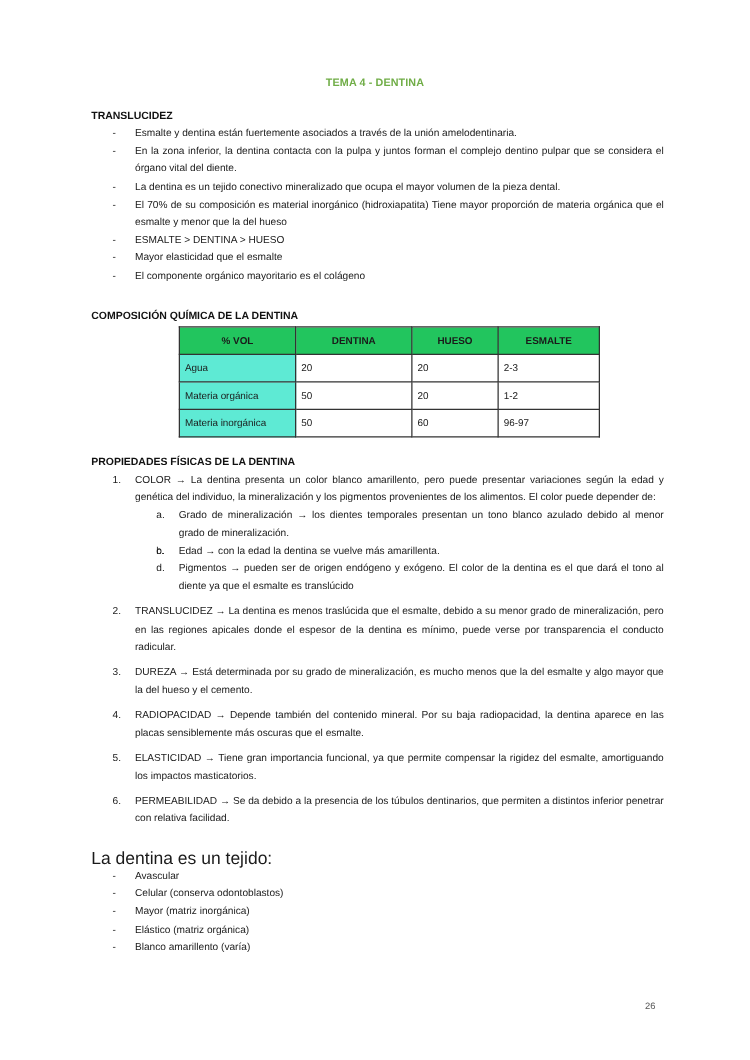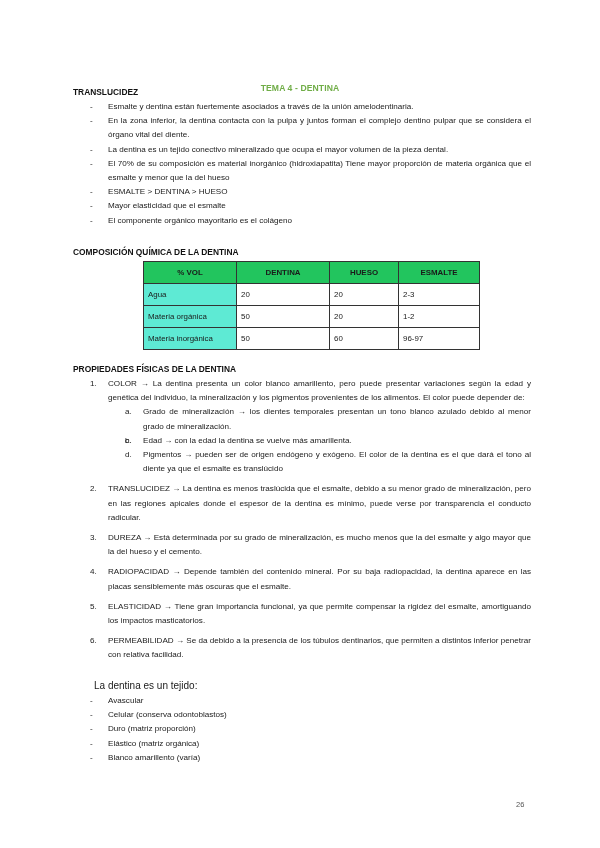--- a/index.html
+++ b/index.html
@@ -1,22 +1,22 @@
 <!DOCTYPE html>
 <html><head>
   <meta charset="utf-8">
   <style>
     html, body { margin:0; padding:0; background:#ffffff; }
     body { width:600px; height:848px; position:relative; overflow:hidden;
            font-family:"Liberation Sans", sans-serif; color:#1a1a1a; }
     .page { position:absolute; left:0; top:0; width:600px; height:848px; }
-    .title { position:absolute; top:83px; left:0; width:600px; text-align:center;
+    .title { position:absolute; top:61px; left:0; width:600px; text-align:center;
              font-size:8.6px; font-weight:bold; color:#70ad47; letter-spacing:0.1px; }
     .h { position:absolute; left:73px; font-size:8.4px; font-weight:bold; color:#111; }
-    .txt { font-size:10px; line-height:14.2px; color:#1a1a1a;margin-left:21px; }
+    .txt { font-size:14px; line-height:14.2px; color:#1a1a1a; }
     ul.dash { position:absolute; left:73px; width:458px; margin:0; padding:0; list-style:none; }
     ul.dash li { position:relative; padding-left:35px; text-align:justify; font-size:8.1px; line-height:14.2px; }
     ul.dash li::before { content:"-"; position:absolute; left:17px; top:0; }
     .tbl { position:absolute; left:143px; top:261px; border-collapse:collapse; font-size:7.9px; }
     .tbl td, .tbl th { border:1px solid #333; height:21px; padding:0 4px; }
     .tbl th { background:#22c55e; font-weight:bold; text-align:center; }
     .tbl td.rowhead { background:#5eead4; }
     ol.props { position:absolute; left:73px; top:377px; width:458px; margin:0; padding:0; list-style:none; }
     ol.props > li { position:relative; padding-left:35px; text-align:justify; font-size:8.1px; line-height:14.2px; margin-bottom:6px; }
     ol.props > li > .num { position:absolute; left:17px; top:0; }
@@ -89,19 +89,19 @@
     <li><span class="num">3.</span><span>DUREZA → Está determinada por su grado de mineralización, es mucho menos que la del esmalte y algo mayor que la del hueso y el cemento.</span></li>
     <li><span class="num">4.</span><span>RADIOPACIDAD → Depende también del contenido mineral. Por su baja radiopacidad, la dentina aparece en las placas sensiblemente más oscuras que el esmalte.</span></li>
     <li><span class="num">5.</span><span>ELASTICIDAD → Tiene gran importancia funcional, ya que permite compensar la rigidez del esmalte, amortiguando los impactos masticatorios.</span></li>
     <li><span class="num">6.</span><span>PERMEABILIDAD → Se da debido a la presencia de los túbulos dentinarios, que permiten a distintos inferior penetrar con relativa facilidad.</span></li>
   </ol>
 
   <div class="txt" style="position:absolute; left:73px; top:679px;">La dentina es un tejido:</div>
   <ul class="dash" style="top:694px;">
     <li>Avascular</li>
     <li>Celular (conserva odontoblastos)</li>
-    <li>Duro (matriz proporción)</li>
+    <li>Mayor (matriz inorgánica)</li>
     <li>Elástico (matriz orgánica)</li>
     <li>Blanco amarillento (varía)</li>
   </ul>
 
   <div class="pagenum">26</div>
 </div>
 
 </body></html>

